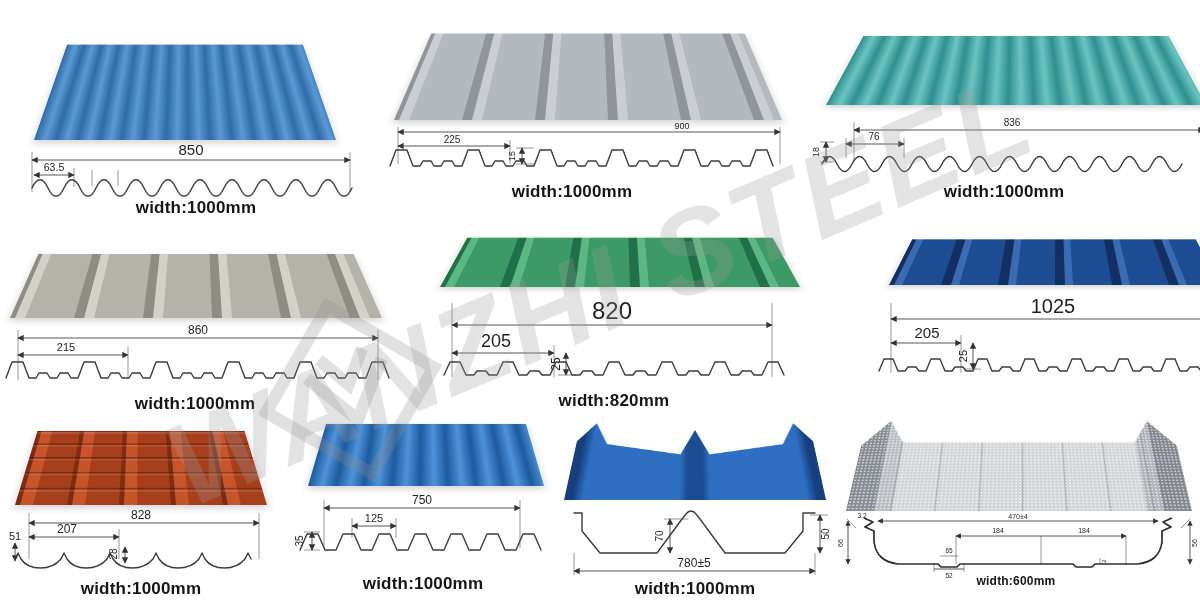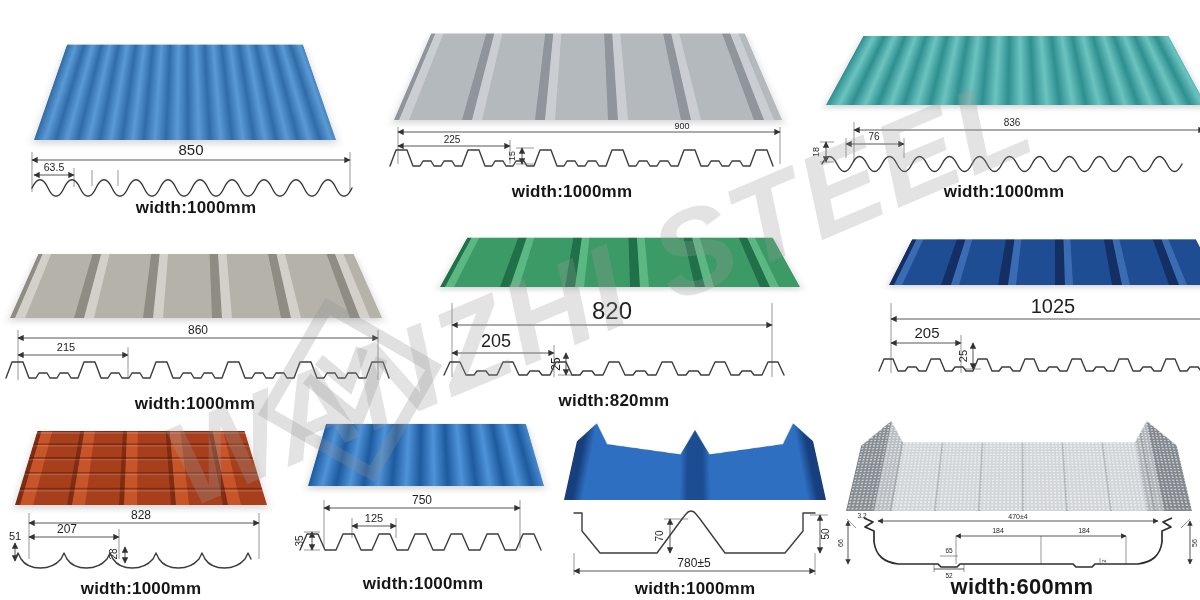--- a/index.html
+++ b/index.html
@@ -58,21 +58,21 @@
   
   .p1 .wl{left:30px;top:198px;width:300px}
   .p2 .wl{left:60px;top:182px;width:260px}
   .p3 .wl{left:42px;top:182px;width:300px}
   .p4 .wl{left:45px;top:160px;width:300px}
   .p5 .wl{left:60px;top:166px;width:300px}
   .p6 .wl{left:36px;top:164px;width:300px}
   .p7 .wl{left:0;top:176px;width:280px}
   .p8 .wl{left:0;top:176px;width:270px}
   .p9 .wl{left:0;top:176px;width:286px}
-  .p10 .wl{left:24px;top:174px;width:320px;font-size:22px}
+  .p10 .wl{left:18px;top:174px;width:320px;font-size:12px}
 
   
   .wm-text{position:absolute;left:600px;top:290px;transform:translate(-50%,-50%) rotate(-23deg);
     font-size:118px;font-weight:bold;font-style:italic;letter-spacing:4px;white-space:nowrap;
     color:rgba(155,155,155,.28);z-index:5;pointer-events:none;}
   .wm-logo{position:absolute;left:255px;top:295px;transform:rotate(-15deg);opacity:.28;z-index:5;pointer-events:none;}
   .wm-logo path{stroke:#8f8f8f;stroke-width:15;fill:none;}
 </style>
 </head>
 <body>

